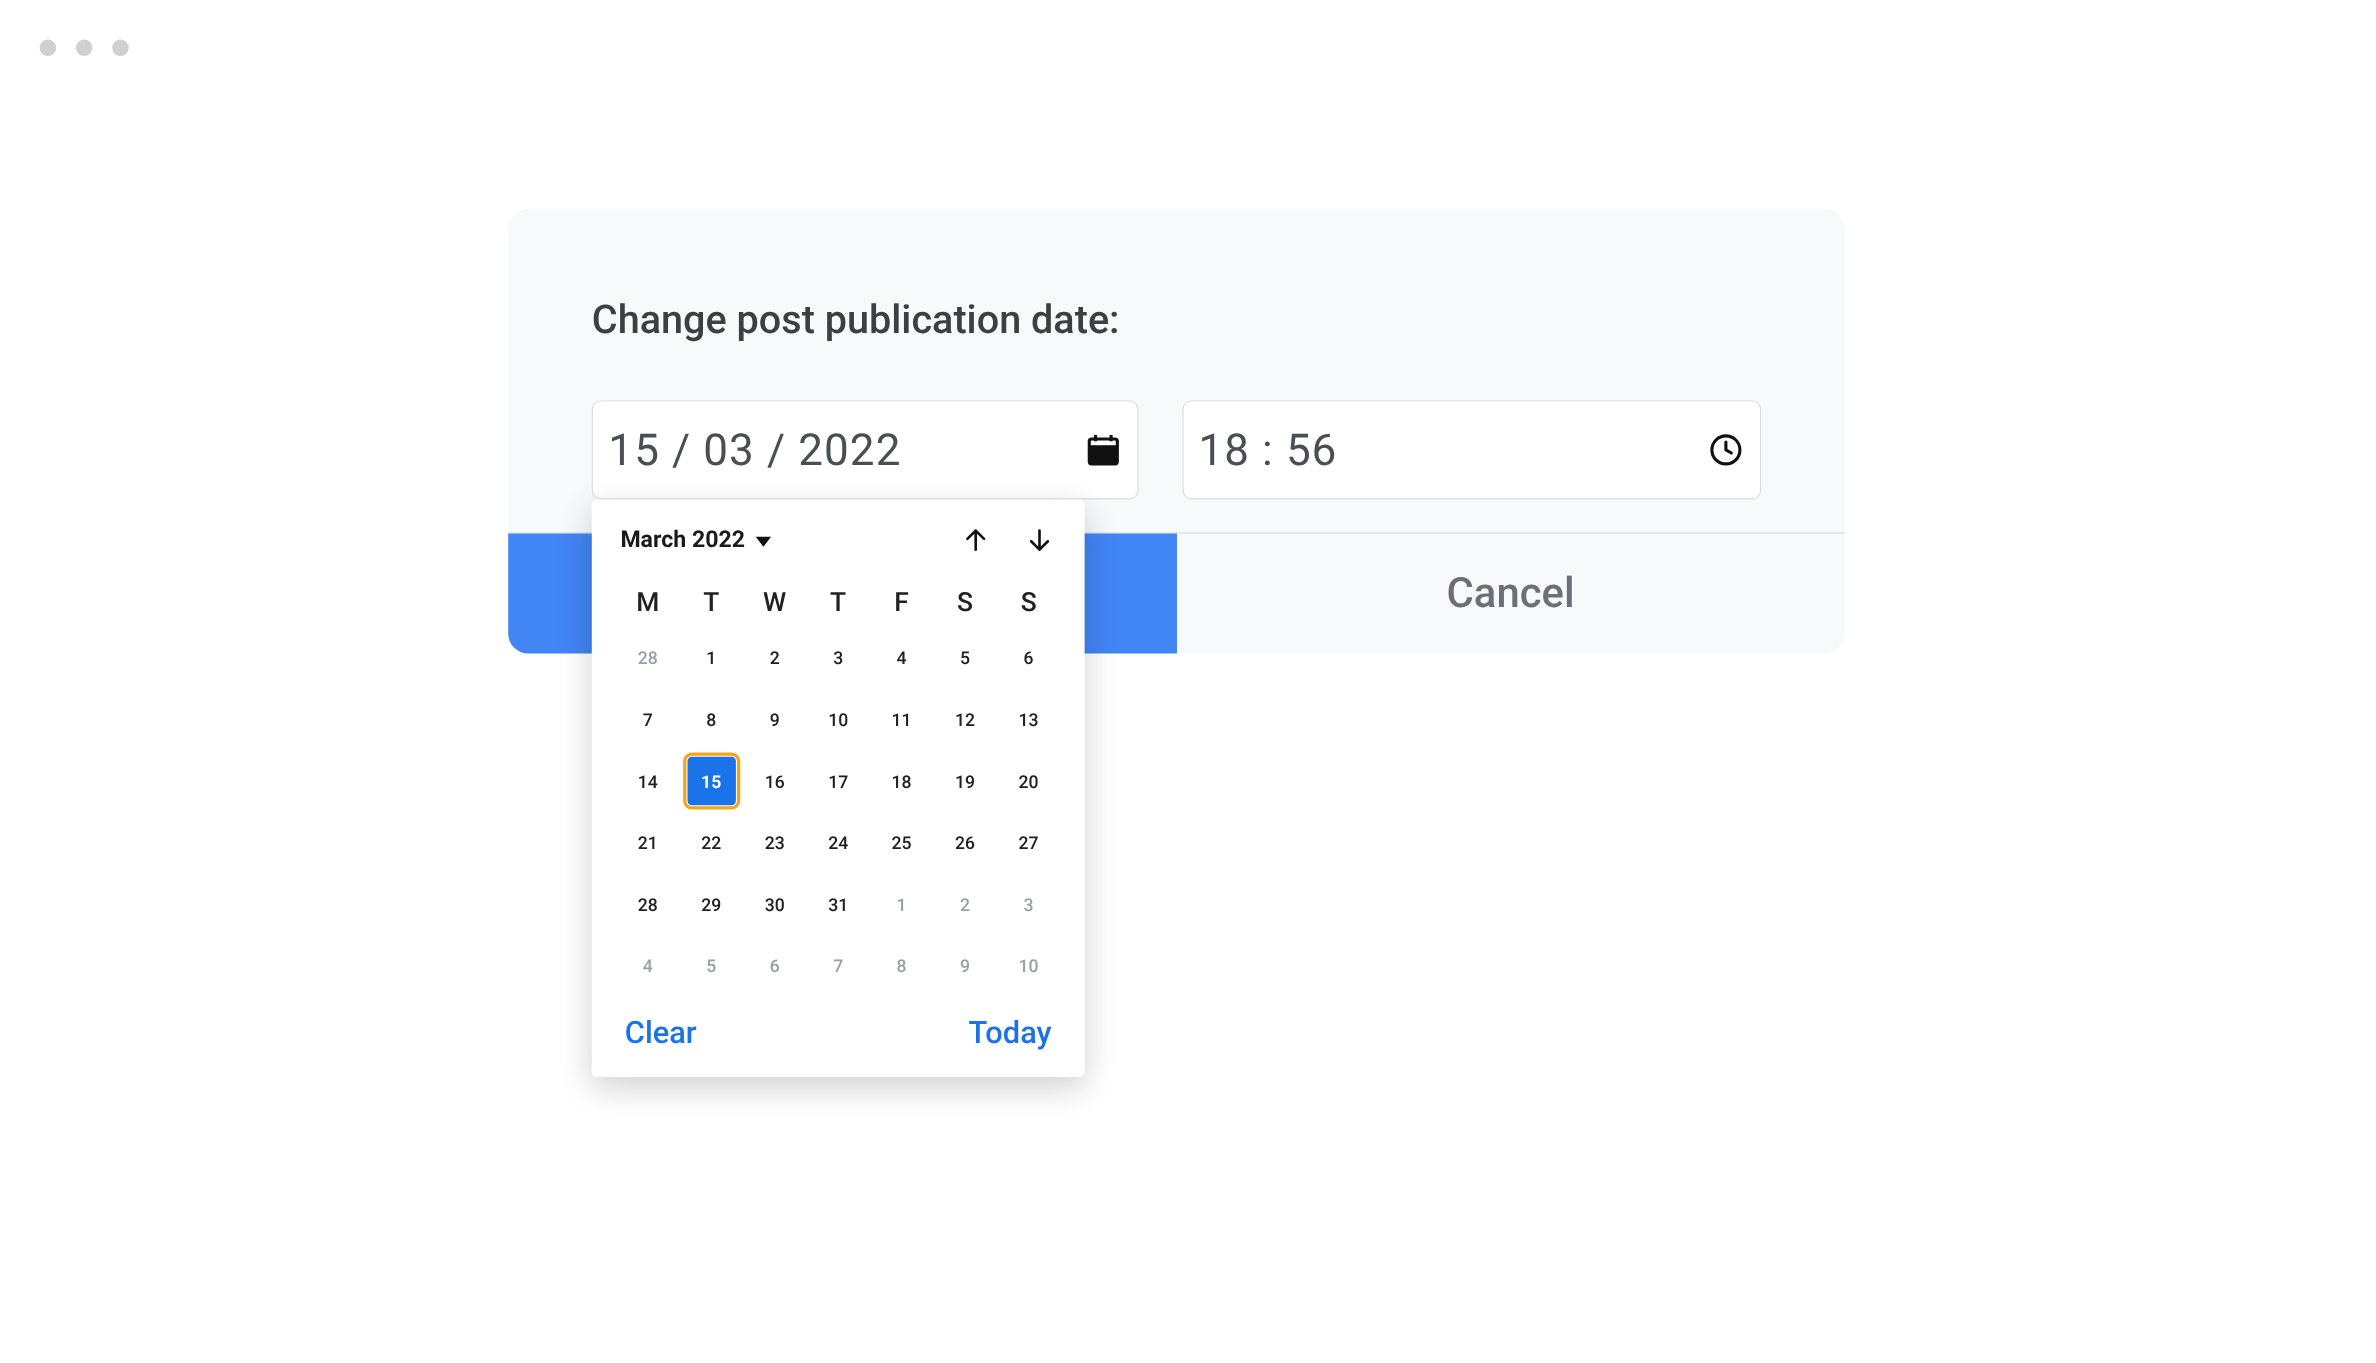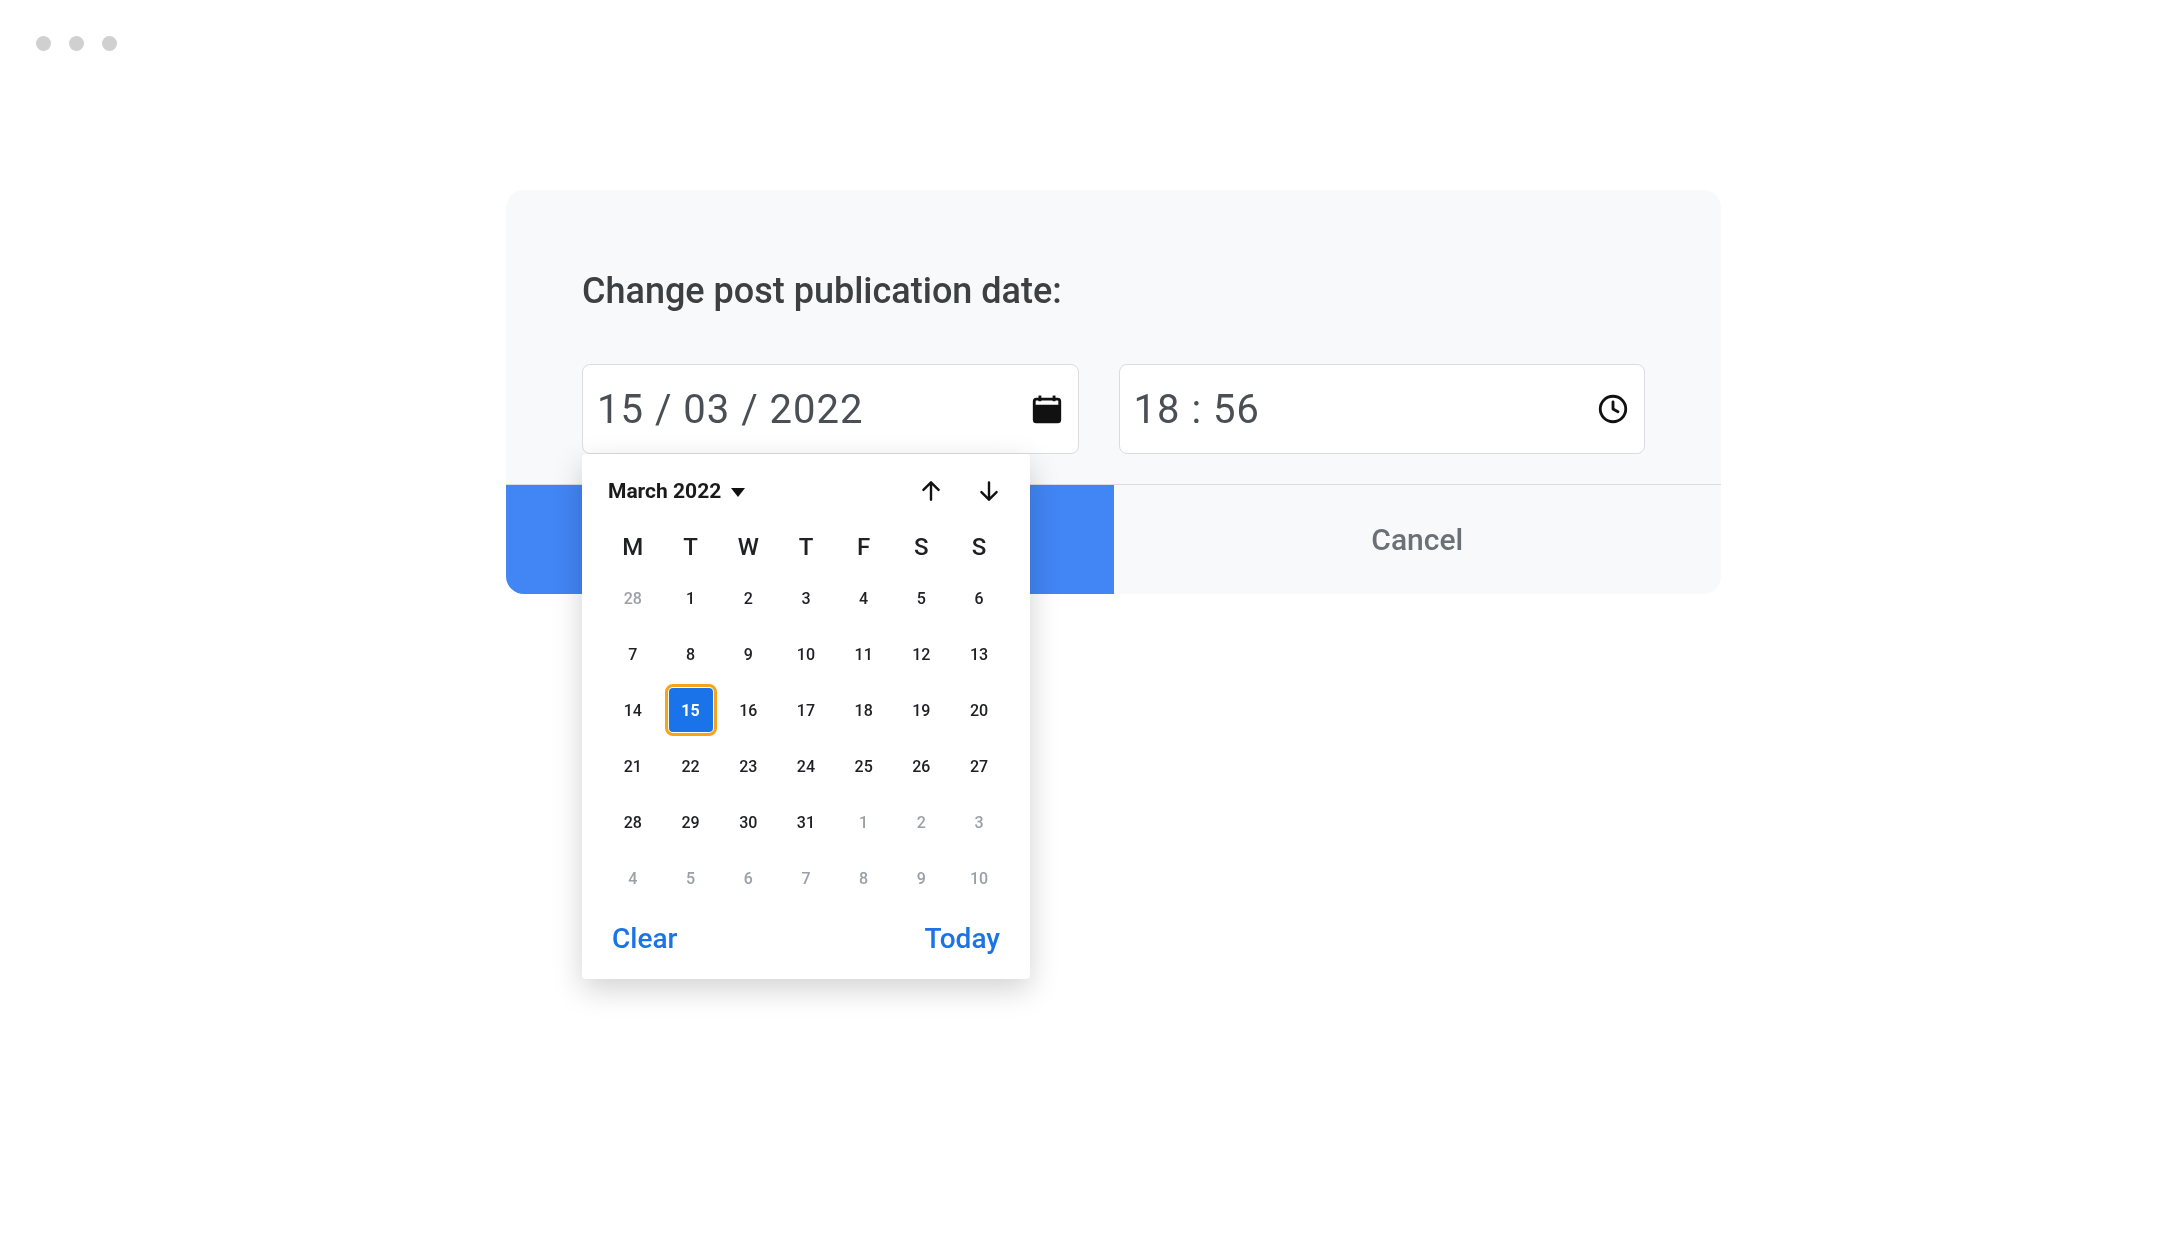--- a/index.html
+++ b/index.html
@@ -24,21 +24,21 @@
     color: var(--text-dark);
     position: relative;
     overflow: hidden;
   }
   
   .dots { position:absolute; left:36px; top:36px; display:flex; gap:18px; }
   .dot { width:15px; height:15px; border-radius:50%; background:#d0d0d0; }
   
   .card {
     position:absolute;
-    left:506px; top:190px;
+    left:462px; top:190px;
     width:1215px;
     background: var(--panel-bg);
     border-radius:18px;
     overflow:visible;
   }
   .card-inner {
     padding:80px 76px 30px 76px;
   }
   .title {
     font-size:36px;
@@ -75,21 +75,21 @@
   .save-btn {
     flex:1;
     background: var(--blue-btn);
     display:flex; align-items:center; justify-content:center;
     font-size:30px; font-weight:600;
     border-bottom-left-radius:18px;
   }
   .cancel-btn {
     flex:1;
     display:flex; align-items:center; justify-content:center;
-    font-size:30px; font-weight:500;
+    font-size:38px; font-weight:500;
     color:#6b7076;
     border-bottom-right-radius:18px;
   }
   
   .picker {
     position:absolute;
     left:0; top:90px; 
     width:448px;
     background:#fff;
     border-radius:4px;

